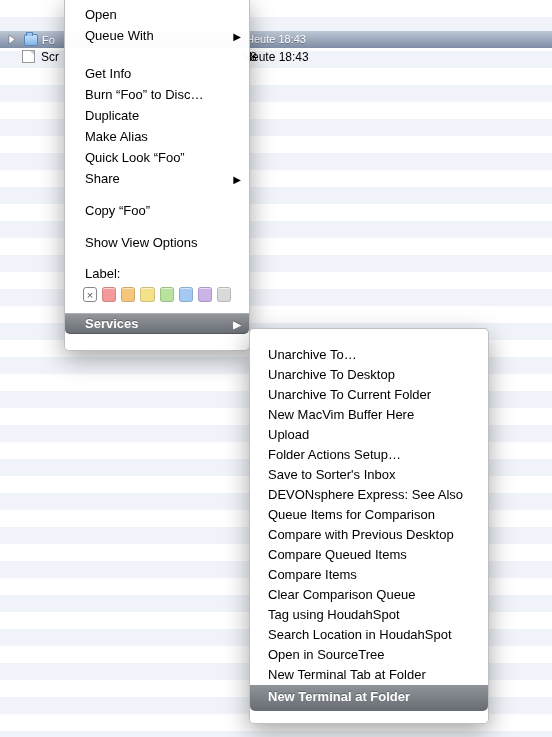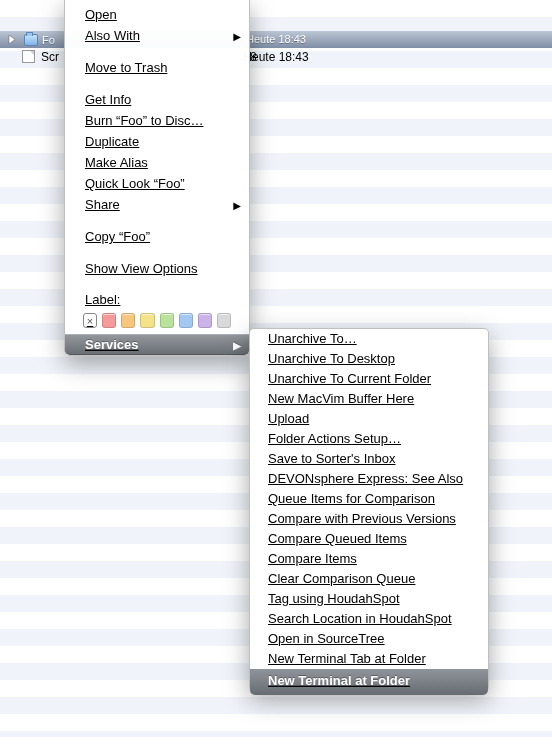--- a/index.html
+++ b/index.html
@@ -74,22 +74,21 @@
   position: absolute; left: 50%; transform: translateX(-50%);
 }
 
 
 .menu {
   position: absolute; z-index: 10;
   background: rgba(255,255,255,0.97);
   border: 1px solid rgba(0,0,0,0.25);
   border-radius: 0 0 5px 5px;
   box-shadow: 0 8px 24px rgba(0,0,0,0.35);
-  padding: 0 0;
-  text-decoration: underline;
+  padding: 16px 0;
 }
 .menu-primary { top: 0px; left: 64px; width: 186px; border-top: none; padding-top: 4px; }
 .menu-item {
   padding: 2px 20px 2px 20px;
   font-size: 13px; color: #000;
   white-space: nowrap;
   cursor: default;
   position: relative;
   line-height: 17px;
 }
@@ -107,20 +106,21 @@
   box-shadow: inset 0 1px 0 rgba(255,255,255,0.6);
 }
 .swatch.x {
   background: #fff; border: 1px solid #888;
   display: flex; align-items: center; justify-content: center;
   font-size: 11px; color: #555;
 }
 
 
 .services-bar {
+  margin-top: 5px;
   background: linear-gradient(to bottom, #93979c, #6a6f75);
   color: #fff;
   padding: 2px 20px 2px 20px;
   font-size: 13px; font-weight: bold;
   position: relative;
   border-top: 1px solid #acb0b5;
   border-bottom: 1px solid #54585d;
   text-shadow: 0 -1px 0 rgba(0,0,0,0.3);
   border-radius: 0 0 5px 5px;
 }
@@ -161,23 +161,22 @@
 
 <div class="file-row">
   <span class="file-icon"></span>
   <span>Scr</span>
   <span style="position:absolute; left:250px;">8</span>
   <span class="file-date">Heute 18:43</span>
 </div>
 
 <div class="menu menu-primary" id="primary-menu">
     <div class="menu-item"><span>Open</span></div>
-    <div class="menu-item"><span>Also With</span><span class="arrow">▶</span></div>
-    <div class="menu-sep"></div>
-    <div class="menu-item"><span>Move to Trash</span></div>
+    <div class="menu-item"><span>Queue With</span><span class="arrow">▶</span></div>
+    <div class="menu-sep"></div>
     <div class="menu-sep"></div>
     <div class="menu-item"><span>Get Info</span></div>
     <div class="menu-item"><span>Burn “Foo” to Disc…</span></div>
     <div class="menu-item"><span>Duplicate</span></div>
     <div class="menu-item"><span>Make Alias</span></div>
     <div class="menu-item"><span>Quick Look “Foo”</span></div>
     <div class="menu-item"><span>Share</span><span class="arrow">▶</span></div>
     <div class="menu-sep"></div>
     <div class="menu-item"><span>Copy “Foo”</span></div>
     <div class="menu-sep"></div>
@@ -200,21 +199,21 @@
 <div class="menu menu-sub" id="services-menu">
     <div class="menu-item"><span>Unarchive To…</span></div>
     <div class="menu-item"><span>Unarchive To Desktop</span></div>
     <div class="menu-item"><span>Unarchive To Current Folder</span></div>
     <div class="menu-item"><span>New MacVim Buffer Here</span></div>
     <div class="menu-item"><span>Upload</span></div>
     <div class="menu-item"><span>Folder Actions Setup…</span></div>
     <div class="menu-item"><span>Save to Sorter's Inbox</span></div>
     <div class="menu-item"><span>DEVONsphere Express: See Also</span></div>
     <div class="menu-item"><span>Queue Items for Comparison</span></div>
-    <div class="menu-item"><span>Compare with Previous Versions</span></div>
+    <div class="menu-item"><span>Compare with Previous Desktop</span></div>
     <div class="menu-item"><span>Compare Queued Items</span></div>
     <div class="menu-item"><span>Compare Items</span></div>
     <div class="menu-item"><span>Clear Comparison Queue</span></div>
     <div class="menu-item"><span>Tag using HoudahSpot</span></div>
     <div class="menu-item"><span>Search Location in HoudahSpot</span></div>
     <div class="menu-item"><span>Open in SourceTree</span></div>
     <div class="menu-item"><span>New Terminal Tab at Folder</span></div>
     <div class="menu-item highlight"><span>New Terminal at Folder</span></div>
   </div>
 

